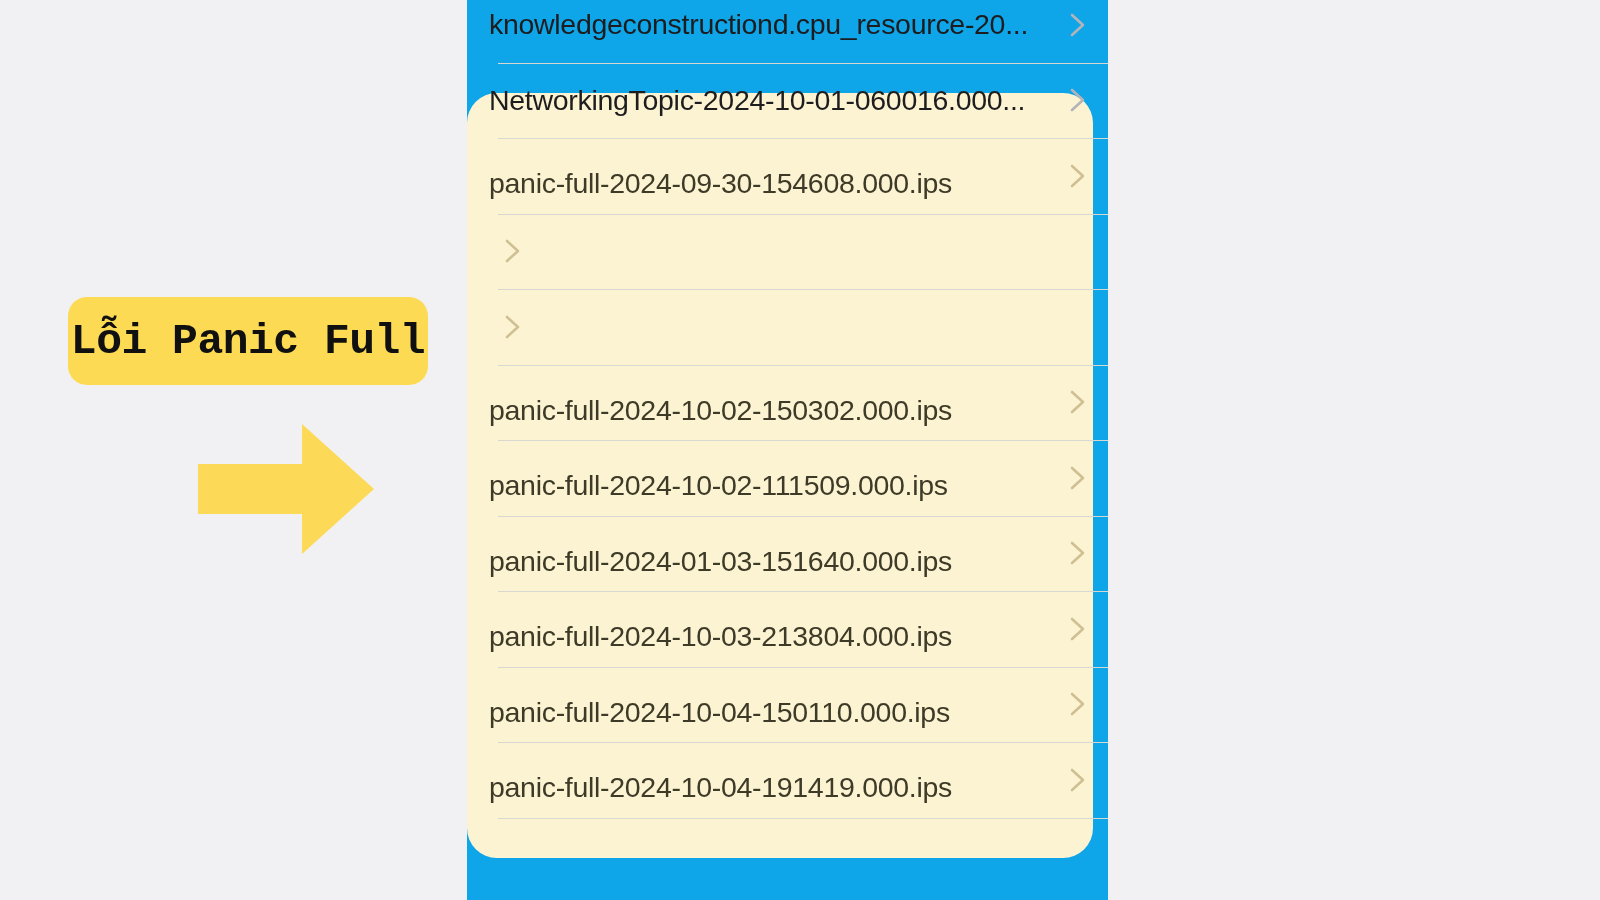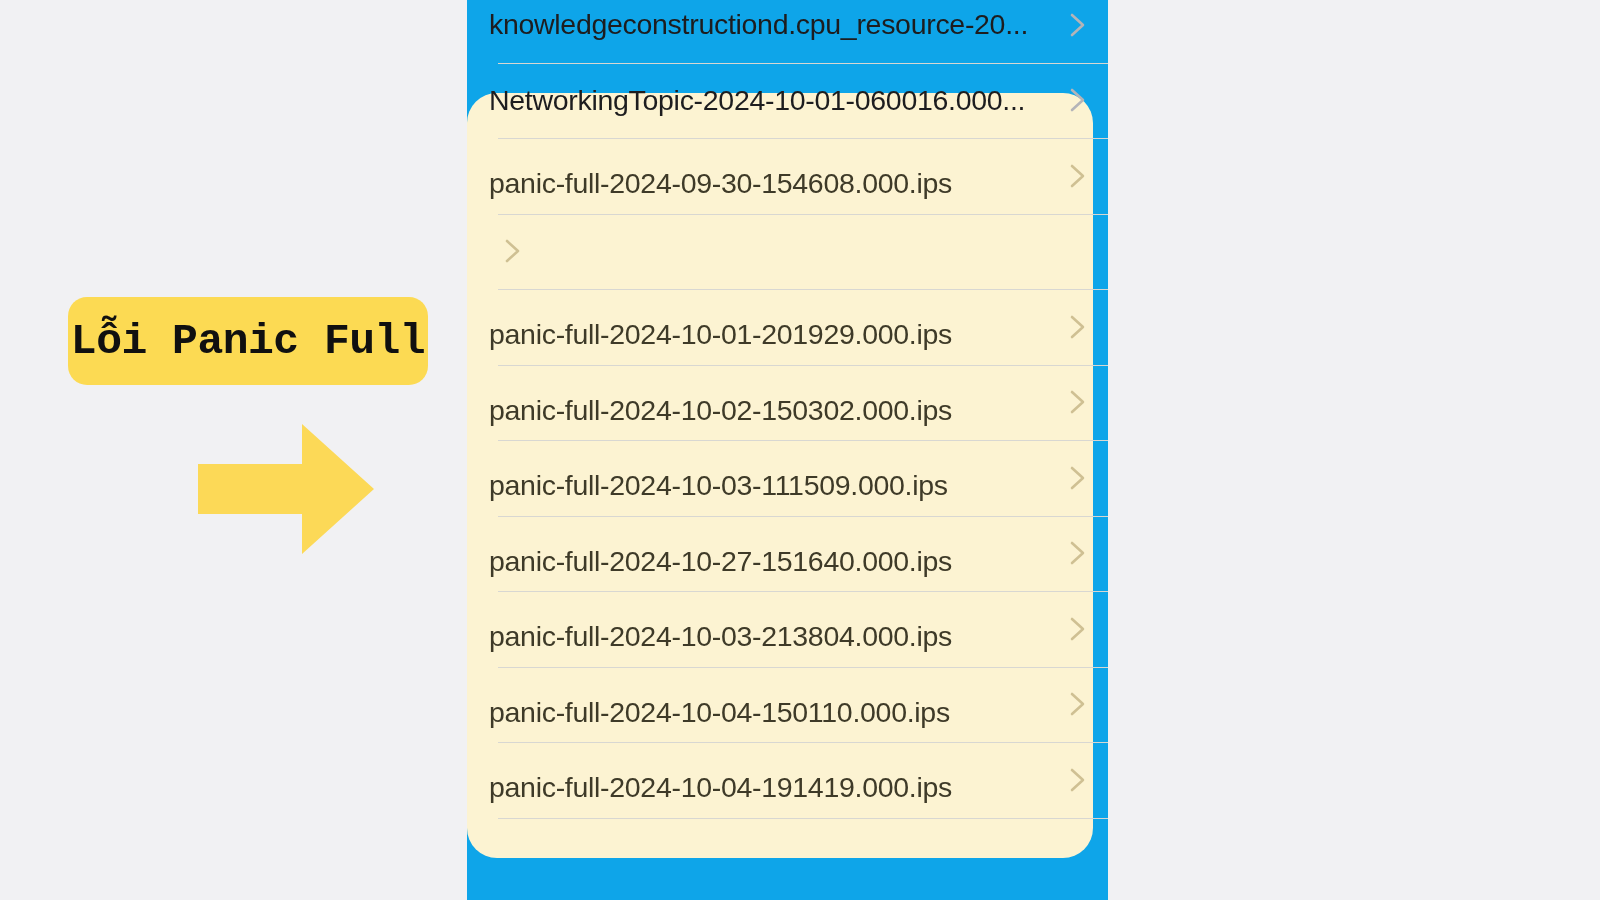--- a/index.html
+++ b/index.html
@@ -166,45 +166,44 @@
         </span>
       </div>
       <div class="file-row highlighted">
         <span class="chevron">
           <svg width="26" height="34" viewBox="0 0 26 34" fill="none" xmlns="http://www.w3.org/2000/svg" stroke="#b4b4b8" stroke-width="2.6" stroke-linecap="round" stroke-linejoin="round">
             <polyline points="8,7 19,17 8,27"></polyline>
           </svg>
         </span>
       </div>
       <div class="file-row highlighted">
-        <span class="file-name">panic-full-2024-10-01-201929.000.ips</span>
         <span class="chevron">
           <svg width="26" height="34" viewBox="0 0 26 34" fill="none" xmlns="http://www.w3.org/2000/svg" stroke="#b4b4b8" stroke-width="2.6" stroke-linecap="round" stroke-linejoin="round">
             <polyline points="8,7 19,17 8,27"></polyline>
           </svg>
         </span>
       </div>
       <div class="file-row highlighted">
         <span class="file-name">panic-full-2024-10-02-150302.000.ips</span>
         <span class="chevron">
           <svg width="26" height="34" viewBox="0 0 26 34" fill="none" xmlns="http://www.w3.org/2000/svg" stroke="#b4b4b8" stroke-width="2.6" stroke-linecap="round" stroke-linejoin="round">
             <polyline points="8,7 19,17 8,27"></polyline>
           </svg>
         </span>
       </div>
       <div class="file-row highlighted">
-        <span class="file-name">panic-full-2024-10-03-111509.000.ips</span>
-        <span class="chevron">
-          <svg width="26" height="34" viewBox="0 0 26 34" fill="none" xmlns="http://www.w3.org/2000/svg" stroke="#b4b4b8" stroke-width="2.6" stroke-linecap="round" stroke-linejoin="round">
-            <polyline points="8,7 19,17 8,27"></polyline>
-          </svg>
-        </span>
-      </div>
-      <div class="file-row highlighted">
-        <span class="file-name">panic-full-2024-10-27-151640.000.ips</span>
+        <span class="file-name">panic-full-2024-10-02-111509.000.ips</span>
+        <span class="chevron">
+          <svg width="26" height="34" viewBox="0 0 26 34" fill="none" xmlns="http://www.w3.org/2000/svg" stroke="#b4b4b8" stroke-width="2.6" stroke-linecap="round" stroke-linejoin="round">
+            <polyline points="8,7 19,17 8,27"></polyline>
+          </svg>
+        </span>
+      </div>
+      <div class="file-row highlighted">
+        <span class="file-name">panic-full-2024-01-03-151640.000.ips</span>
         <span class="chevron">
           <svg width="26" height="34" viewBox="0 0 26 34" fill="none" xmlns="http://www.w3.org/2000/svg" stroke="#b4b4b8" stroke-width="2.6" stroke-linecap="round" stroke-linejoin="round">
             <polyline points="8,7 19,17 8,27"></polyline>
           </svg>
         </span>
       </div>
       <div class="file-row highlighted">
         <span class="file-name">panic-full-2024-10-03-213804.000.ips</span>
         <span class="chevron">
           <svg width="26" height="34" viewBox="0 0 26 34" fill="none" xmlns="http://www.w3.org/2000/svg" stroke="#b4b4b8" stroke-width="2.6" stroke-linecap="round" stroke-linejoin="round">

